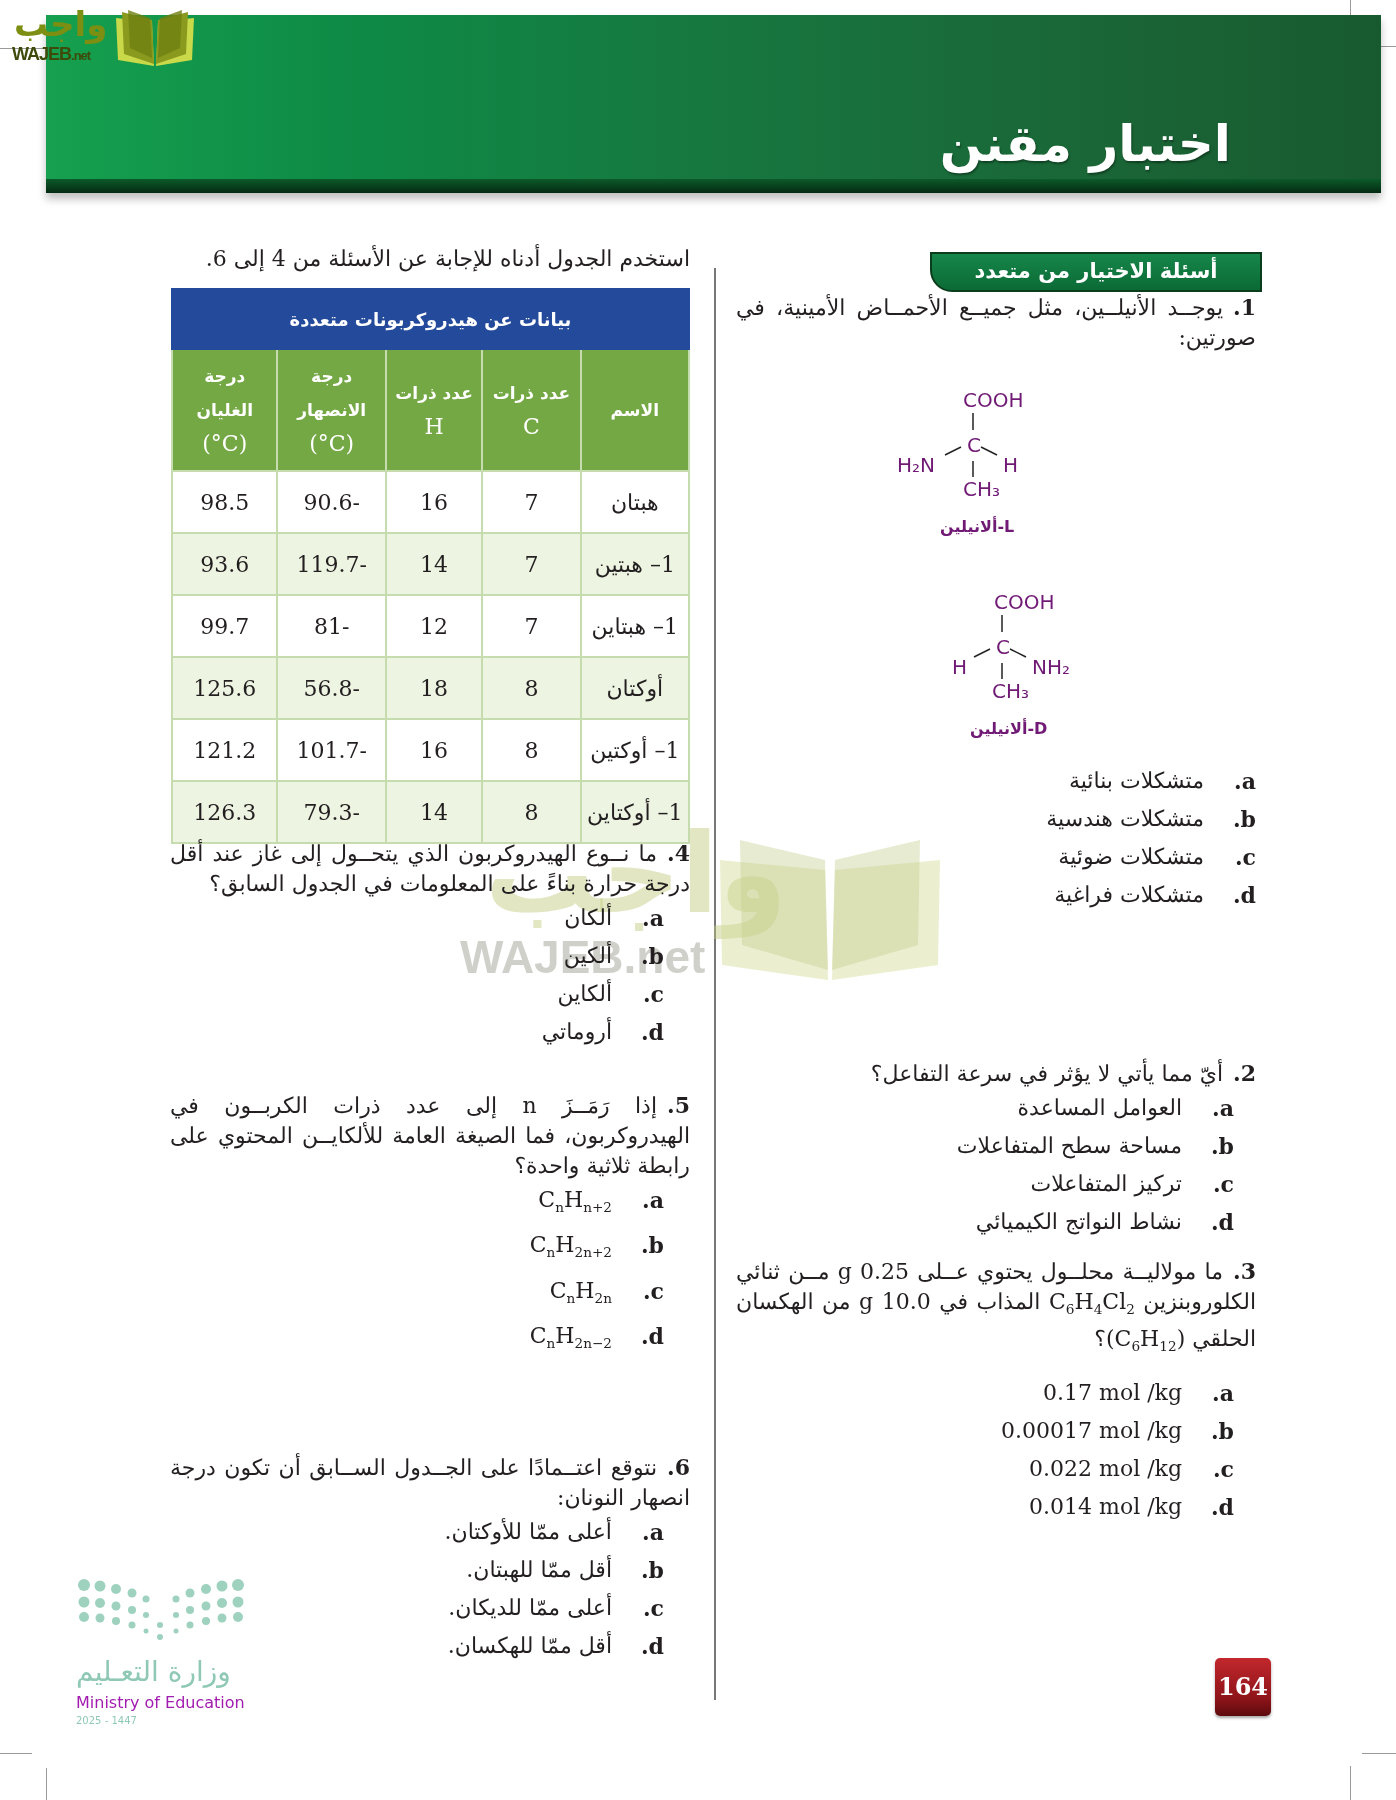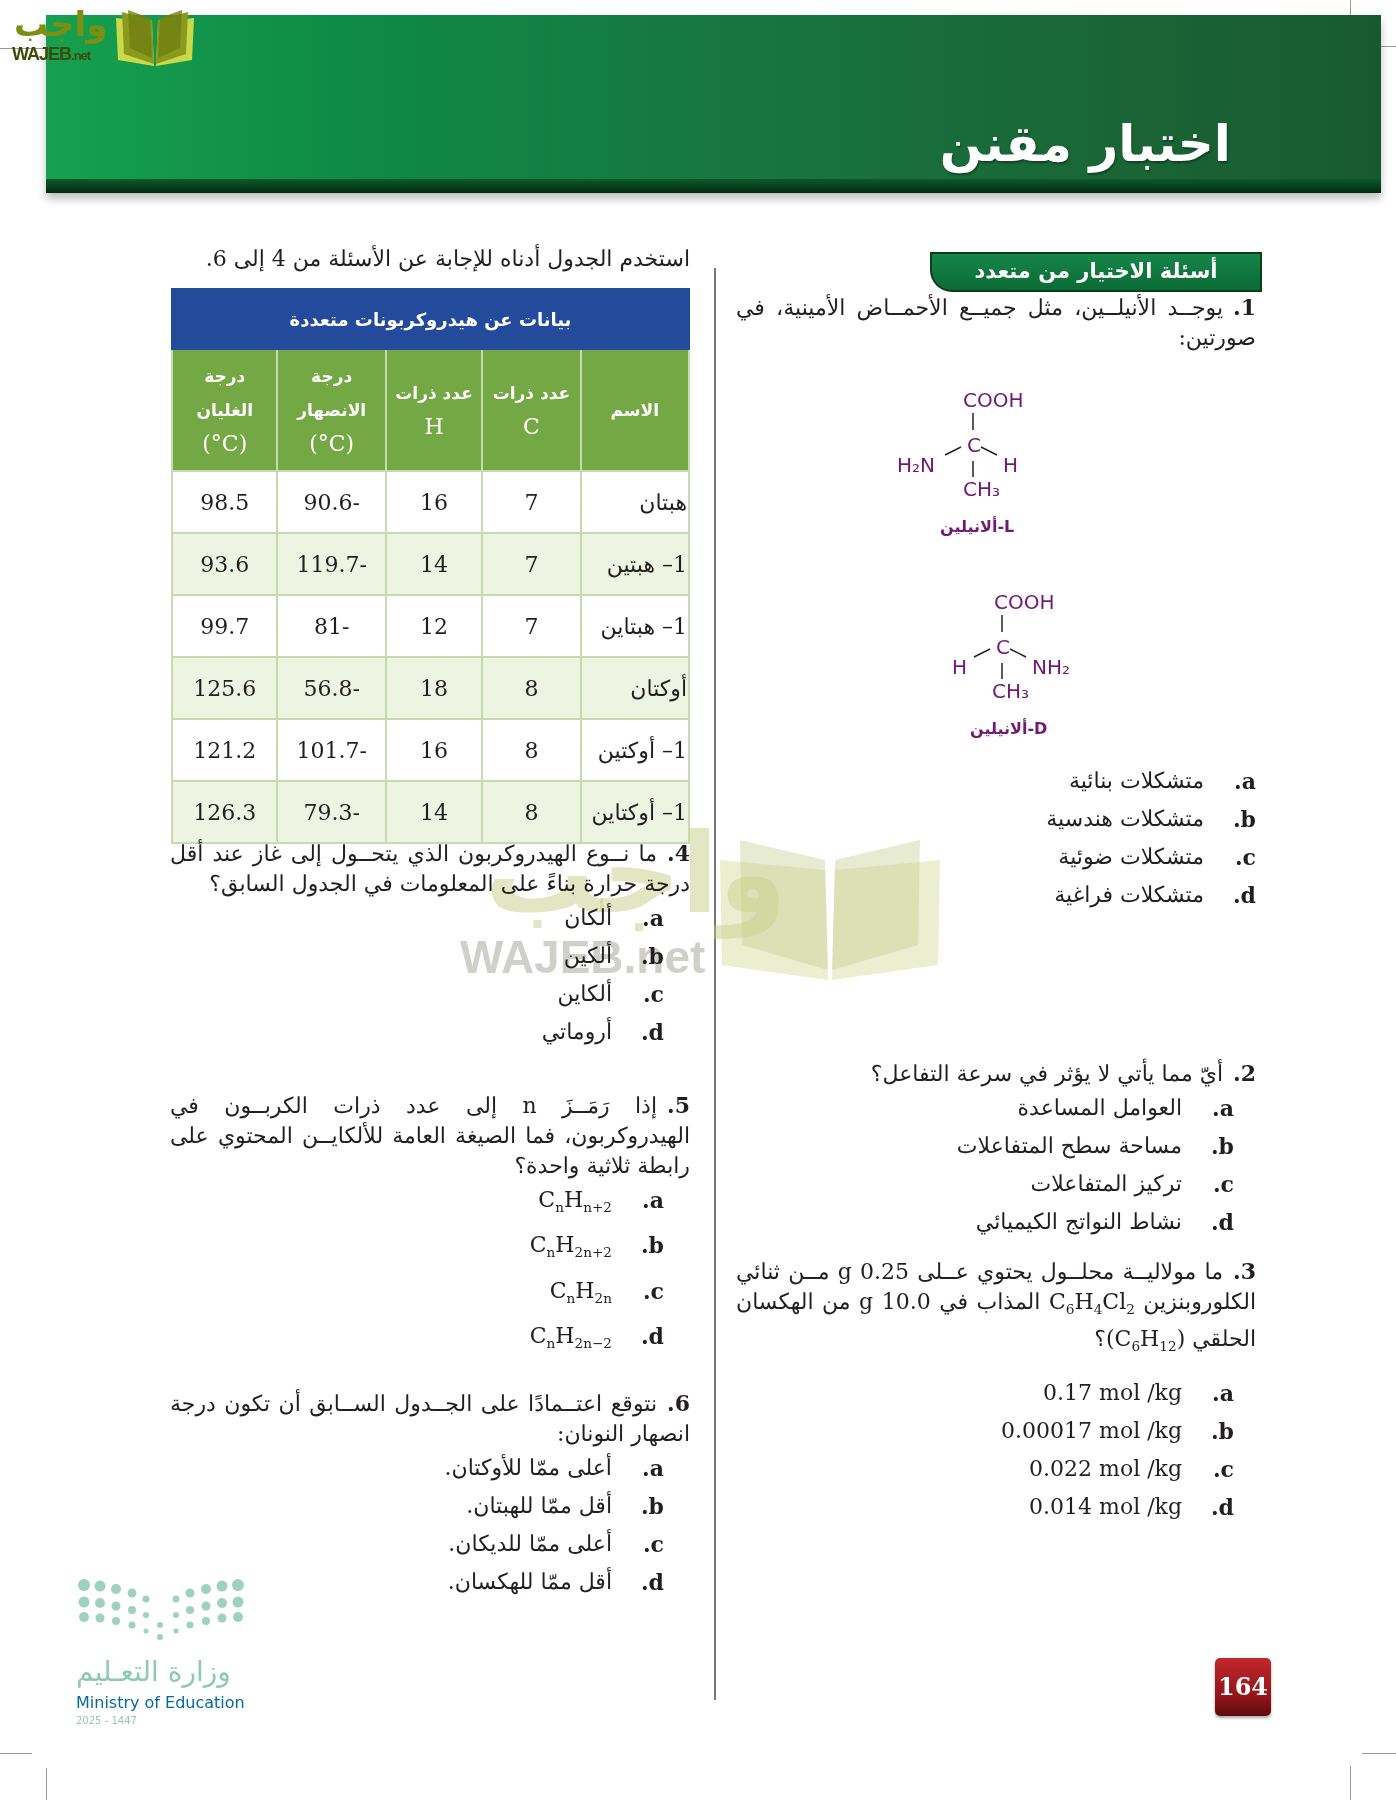--- a/index.html
+++ b/index.html
@@ -56,31 +56,31 @@
   .lcol { position: absolute; left: 170px; width: 520px; direction: rtl; }
   .intro { position: absolute; left: 170px; top: 246px; width: 520px; direction: rtl; font-size: 22px; }
   table.hc {
     position: absolute; left: 171px; top: 288px; width: 519px; border-collapse: collapse;
     direction: rtl; font-size: 22px;
   }
   .hc th.title { background: #244a9b; color: #fff; height: 56px; font-family: "DejaVu Sans", sans-serif; font-size: 18px; font-weight: bold; border: 2px solid #244a9b; }
   .hc th.col { background: #74a844; color: #fff; font-family: "DejaVu Sans", sans-serif; font-size: 17px; font-weight: bold; height: 118px; border: 2px solid #c7dcae; line-height: 34px; }
   .hc th.col .u { font-family: "DejaVu Serif", serif; font-weight: normal; font-size: 22px; }
   .hc td { height: 58px; border: 2px solid #c7dcae; text-align: center; }
-  .hc td.name { text-align: right; }
+  .hc td.name { text-align: center; }
   .hc tr.alt td { background: #edf4e2; }
   
   .wm { position: absolute; pointer-events: none; }
   .wm-ar { left: 485px; top: 810px; font-size: 110px; font-weight: bold; color: rgba(190,200,120,0.45); font-family: "DejaVu Sans", sans-serif; }
   .wm-en { left: 460px; top: 930px; font-size: 46px; font-weight: bold; color: rgba(150,150,140,0.45); font-family: "Liberation Sans", sans-serif; }
   .wm-book { left: 720px; top: 830px; width: 220px; height: 150px; }
   
   .ministry { position: absolute; left: 76px; top: 1575px; width: 180px; }
   .min-ar { position: absolute; left: 0; top: 80px; font-size: 28px; color: #8fc9b5; font-family: "DejaVu Sans", sans-serif; direction: rtl; width: 170px; text-align: left; }
-  .min-en { position: absolute; left: 0; top: 118px; font-size: 16px; color: #0369a1; font-family: "DejaVu Sans", sans-serif; white-space: nowrap; text-align: right; }
+  .min-en { position: absolute; left: 0; top: 118px; font-size: 16px; color: #a21caf; font-family: "DejaVu Sans", sans-serif; white-space: nowrap; text-align: right; }
   .min-yr { position: absolute; left: 0; top: 140px; font-size: 10px; color: #8fc9b5; font-family: "DejaVu Sans", sans-serif; }
   .page-num {
     position: absolute; left: 1215px; top: 1658px; width: 56px; height: 58px;
     background: linear-gradient(180deg, #c2282d, #8d1419 70%, #5d0a0d);
     border-radius: 5px; color: #fff; font-weight: bold; font-size: 24px;
     text-align: center; line-height: 58px; box-shadow: 0 2px 3px rgba(0,0,0,0.35);
   }
 </style>
 </head>
 <body>
@@ -331,21 +331,21 @@
         <span class="opt-letter">c.</span>
         <span dir="ltr"><span>C</span><sub>n</sub><span>H</span><sub>2n</sub></span>
       </li>
     <li>
         <span class="opt-letter">d.</span>
         <span dir="ltr"><span>C</span><sub>n</sub><span>H</span><sub>2n−2</sub></span>
       </li>
   </ul>
 </div>
 
-<div class="lcol" style="top:1388px;">
+<div class="lcol" style="top:1452px;">
   <div class="qtext">
     <span class="qnum">6.</span><span>نتوقع اعتــمادًا على الجــدول الســابق أن تكون درجة انصهار النونان:</span>
   </div>
   <ul class="opts" style="padding-right:26px;">
     <li>
         <span class="opt-letter">a.</span>
         <span>أعلى ممّا للأوكتان.</span>
       </li>
     <li>
         <span class="opt-letter">b.</span>

